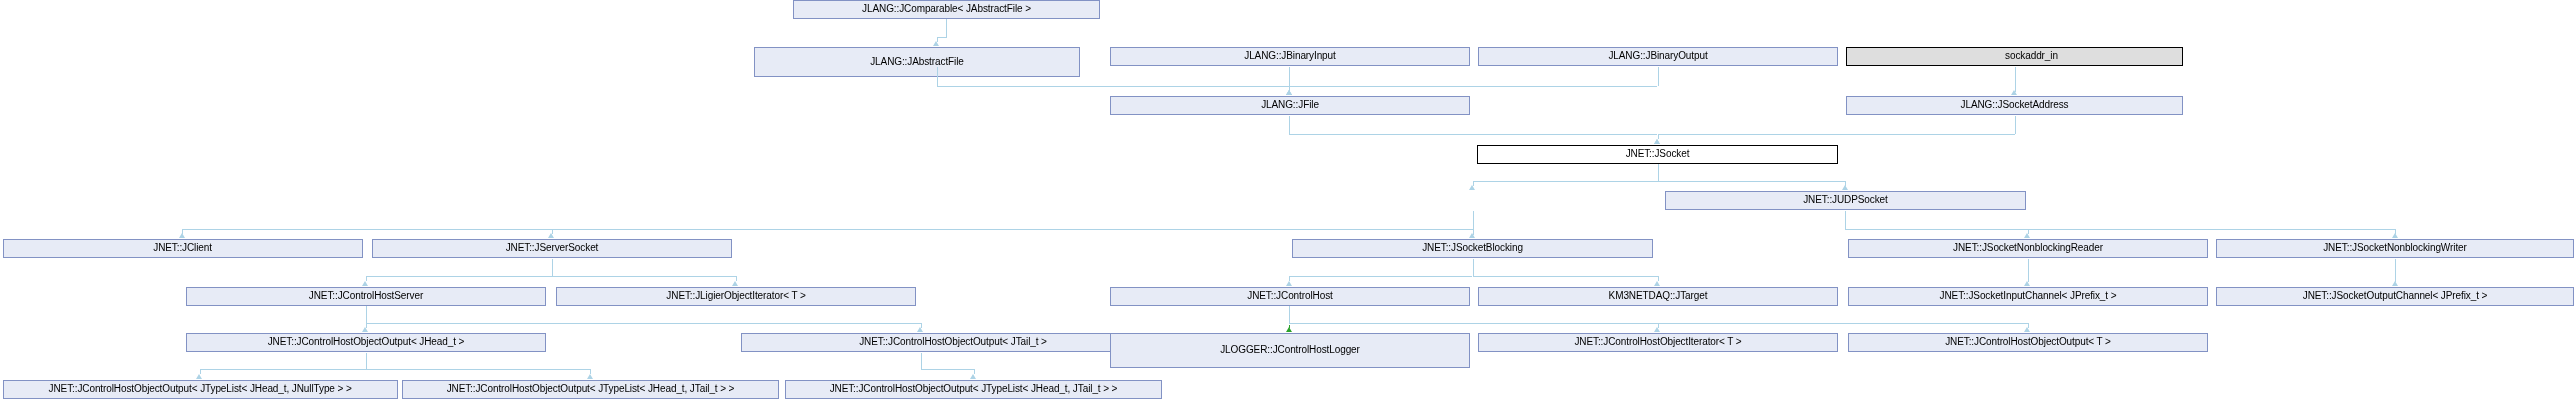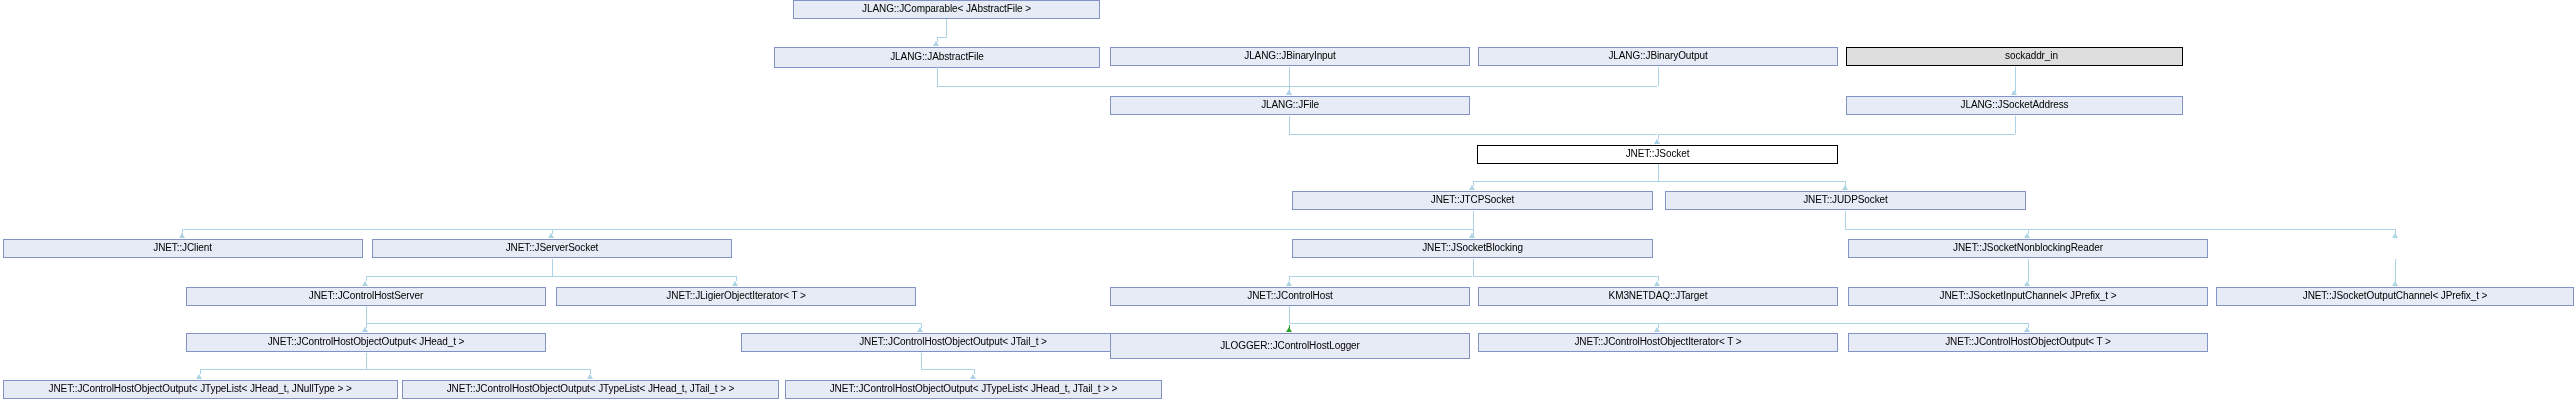--- a/index.html
+++ b/index.html
@@ -55,42 +55,42 @@
   }
   .arrow.green{
     border-bottom-color:#2ba22b;
   }
 </style>
 </head>
 <body>
 
 <div id="graph">
     <div class="node normal" style="left: 793px; top: 0px; width: 307px; height: 19.3px;">JLANG::JComparable&lt; JAbstractFile &gt;</div>
-    <div class="node normal" style="left: 774px; top: 47px; width: 326px; height: 21px;">JLANG::JAbstractFile</div>
+    <div class="node normal" style="left: 754px; top: 47px; width: 326px; height: 30px;">JLANG::JAbstractFile</div>
     <div class="node normal" style="left: 1110px; top: 47px; width: 360px; height: 19.3px;">JLANG::JBinaryInput</div>
     <div class="node normal" style="left: 1478px; top: 47px; width: 360px; height: 19.3px;">JLANG::JBinaryOutput</div>
     <div class="node extern" style="left: 1846px; top: 47px; width: 337px; height: 19.3px;">sockaddr_in</div>
     <div class="node normal" style="left: 1110px; top: 96px; width: 360px; height: 19.3px;">JLANG::JFile</div>
     <div class="node normal" style="left: 1846px; top: 96px; width: 337px; height: 19.3px;">JLANG::JSocketAddress</div>
     <div class="node current" style="left: 1477px; top: 145px; width: 361px; height: 19.3px;">JNET::JSocket</div>
-    <div class="node normal" style="left: 1292px; top: 191px; width: 361px; height: 19.3px;">JNET::JTCPSocket</div>
     <div class="node normal" style="left: 1665px; top: 191px; width: 361px; height: 19.3px;">JNET::JUDPSocket</div>
     <div class="node normal" style="left: 2.6px; top: 239px; width: 360px; height: 19.3px;">JNET::JClient</div>
     <div class="node normal" style="left: 372px; top: 239px; width: 360px; height: 19.3px;">JNET::JServerSocket</div>
     <div class="node normal" style="left: 1292px; top: 239px; width: 361px; height: 19.3px;">JNET::JSocketBlocking</div>
     <div class="node normal" style="left: 1848px; top: 239px; width: 360px; height: 19.3px;">JNET::JSocketNonblockingReader</div>
+    <div class="node normal" style="left: 2216px; top: 239px; width: 358px; height: 19.3px;">JNET::JSocketNonblockingWriter</div>
     <div class="node normal" style="left: 186px; top: 287px; width: 360px; height: 19.3px;">JNET::JControlHostServer</div>
     <div class="node normal" style="left: 556px; top: 287px; width: 360px; height: 19.3px;">JNET::JLigierObjectIterator&lt; T &gt;</div>
     <div class="node normal" style="left: 1110px; top: 287px; width: 360px; height: 19.3px;">JNET::JControlHost</div>
     <div class="node normal" style="left: 1478px; top: 287px; width: 360px; height: 19.3px;">KM3NETDAQ::JTarget</div>
     <div class="node normal" style="left: 1848px; top: 287px; width: 360px; height: 19.3px;">JNET::JSocketInputChannel&lt; JPrefix_t &gt;</div>
     <div class="node normal" style="left: 2216px; top: 287px; width: 358px; height: 19.3px;">JNET::JSocketOutputChannel&lt; JPrefix_t &gt;</div>
     <div class="node normal" style="left: 186px; top: 333px; width: 360px; height: 19.3px;">JNET::JControlHostObjectOutput&lt; JHead_t &gt;</div>
     <div class="node normal" style="left: 741px; top: 333px; width: 424px; height: 19.3px;">JNET::JControlHostObjectOutput&lt; JTail_t &gt;</div>
-    <div class="node normal" style="left: 1110px; top: 333px; width: 360px; height: 26px;">JLOGGER::JControlHostLogger</div>
+    <div class="node normal" style="left: 1110px; top: 333px; width: 360px; height: 35px;">JLOGGER::JControlHostLogger</div>
     <div class="node normal" style="left: 1478px; top: 333px; width: 360px; height: 19.3px;">JNET::JControlHostObjectIterator&lt; T &gt;</div>
     <div class="node normal" style="left: 1848px; top: 333px; width: 360px; height: 19.3px;">JNET::JControlHostObjectOutput&lt; T &gt;</div>
     <div class="node normal" style="left: 2.6px; top: 380px; width: 395px; height: 19.3px;">JNET::JControlHostObjectOutput&lt; JTypeList&lt; JHead_t, JNullType &gt; &gt;</div>
     <div class="node normal" style="left: 402px; top: 380px; width: 377px; height: 19.3px;">JNET::JControlHostObjectOutput&lt; JTypeList&lt; JHead_t, JTail_t &gt; &gt;</div>
     <div class="node normal" style="left: 785px; top: 380px; width: 377px; height: 19.3px;">JNET::JControlHostObjectOutput&lt; JTypeList&lt; JHead_t, JTail_t &gt; &gt;</div>
     <div class="edge v" style="left: 946px; top: 19.3px; height: 17.5px; background: rgb(173, 211, 230);"></div>
     <div class="edge h" style="left: 937px; top: 37px; width: 9.6px; background: rgb(173, 211, 230);"></div>
     <div class="edge v" style="left: 937px; top: 37px; height: 5.3px; background: rgb(173, 211, 230);"></div>
     <div class="arrow" style="left: 933px; top: 41px;"></div>
     <div class="edge v" style="left: 937px; top: 67px; height: 19.3px; background: rgb(173, 211, 230);"></div>

